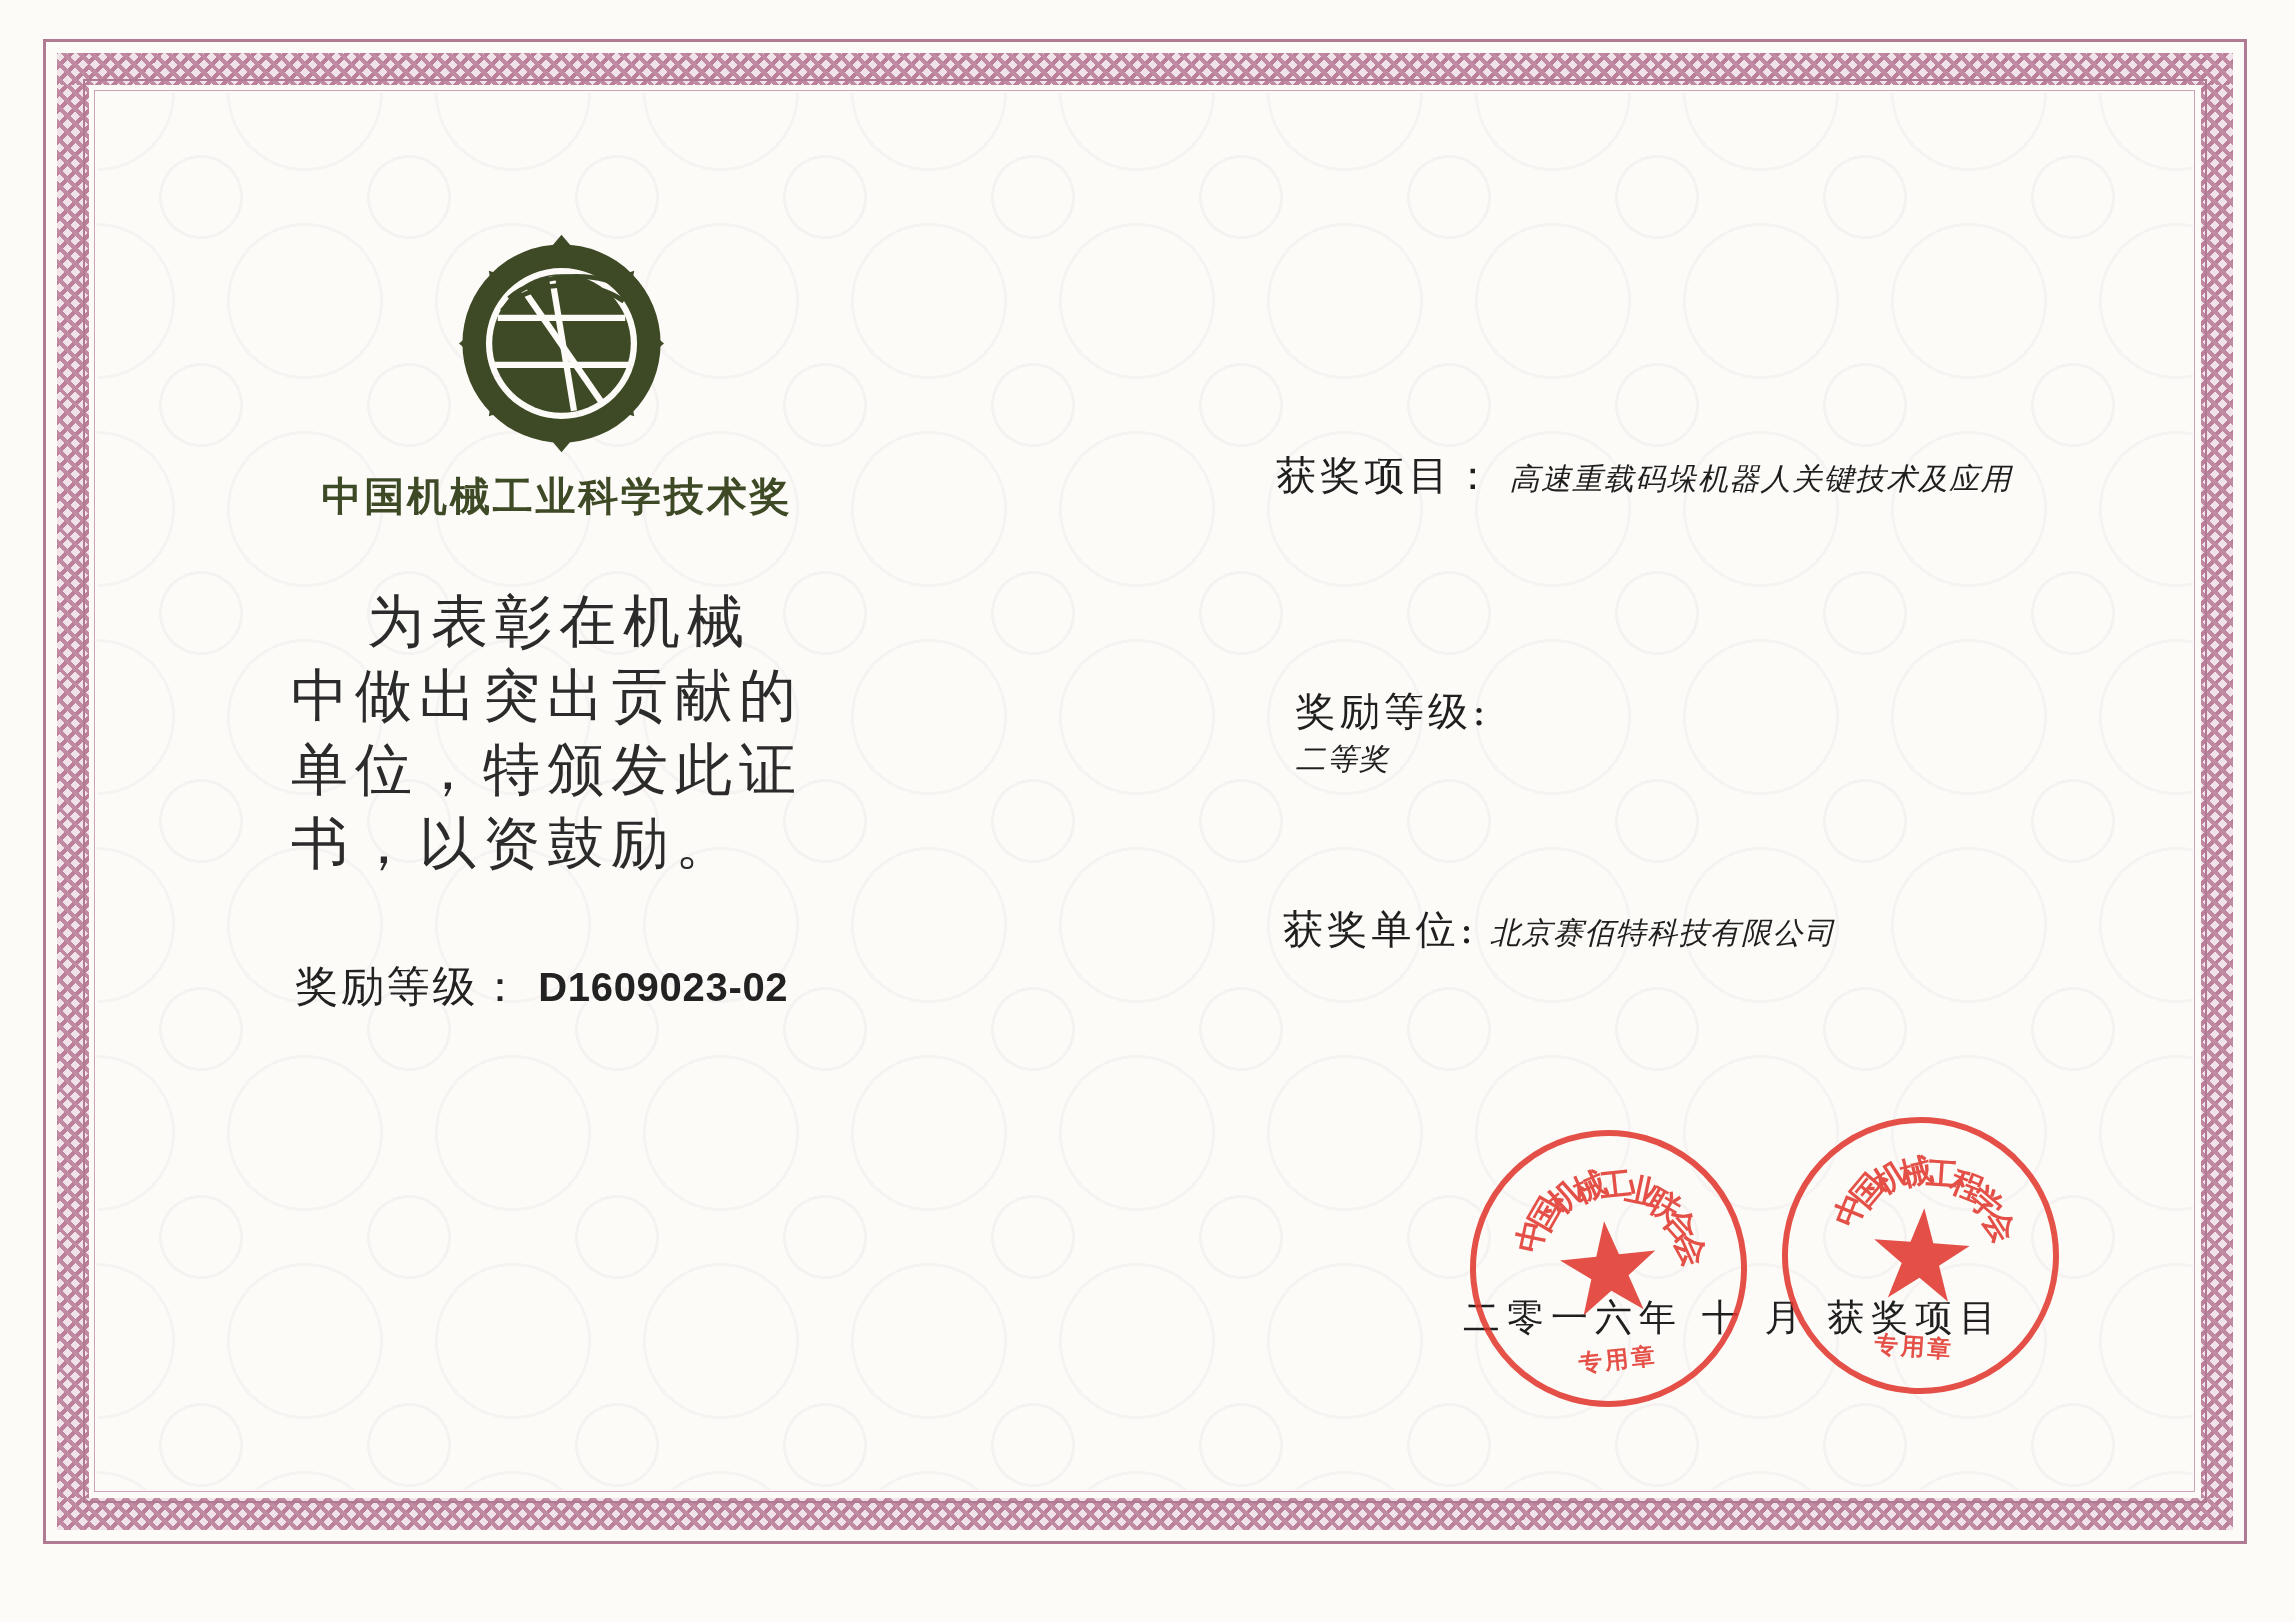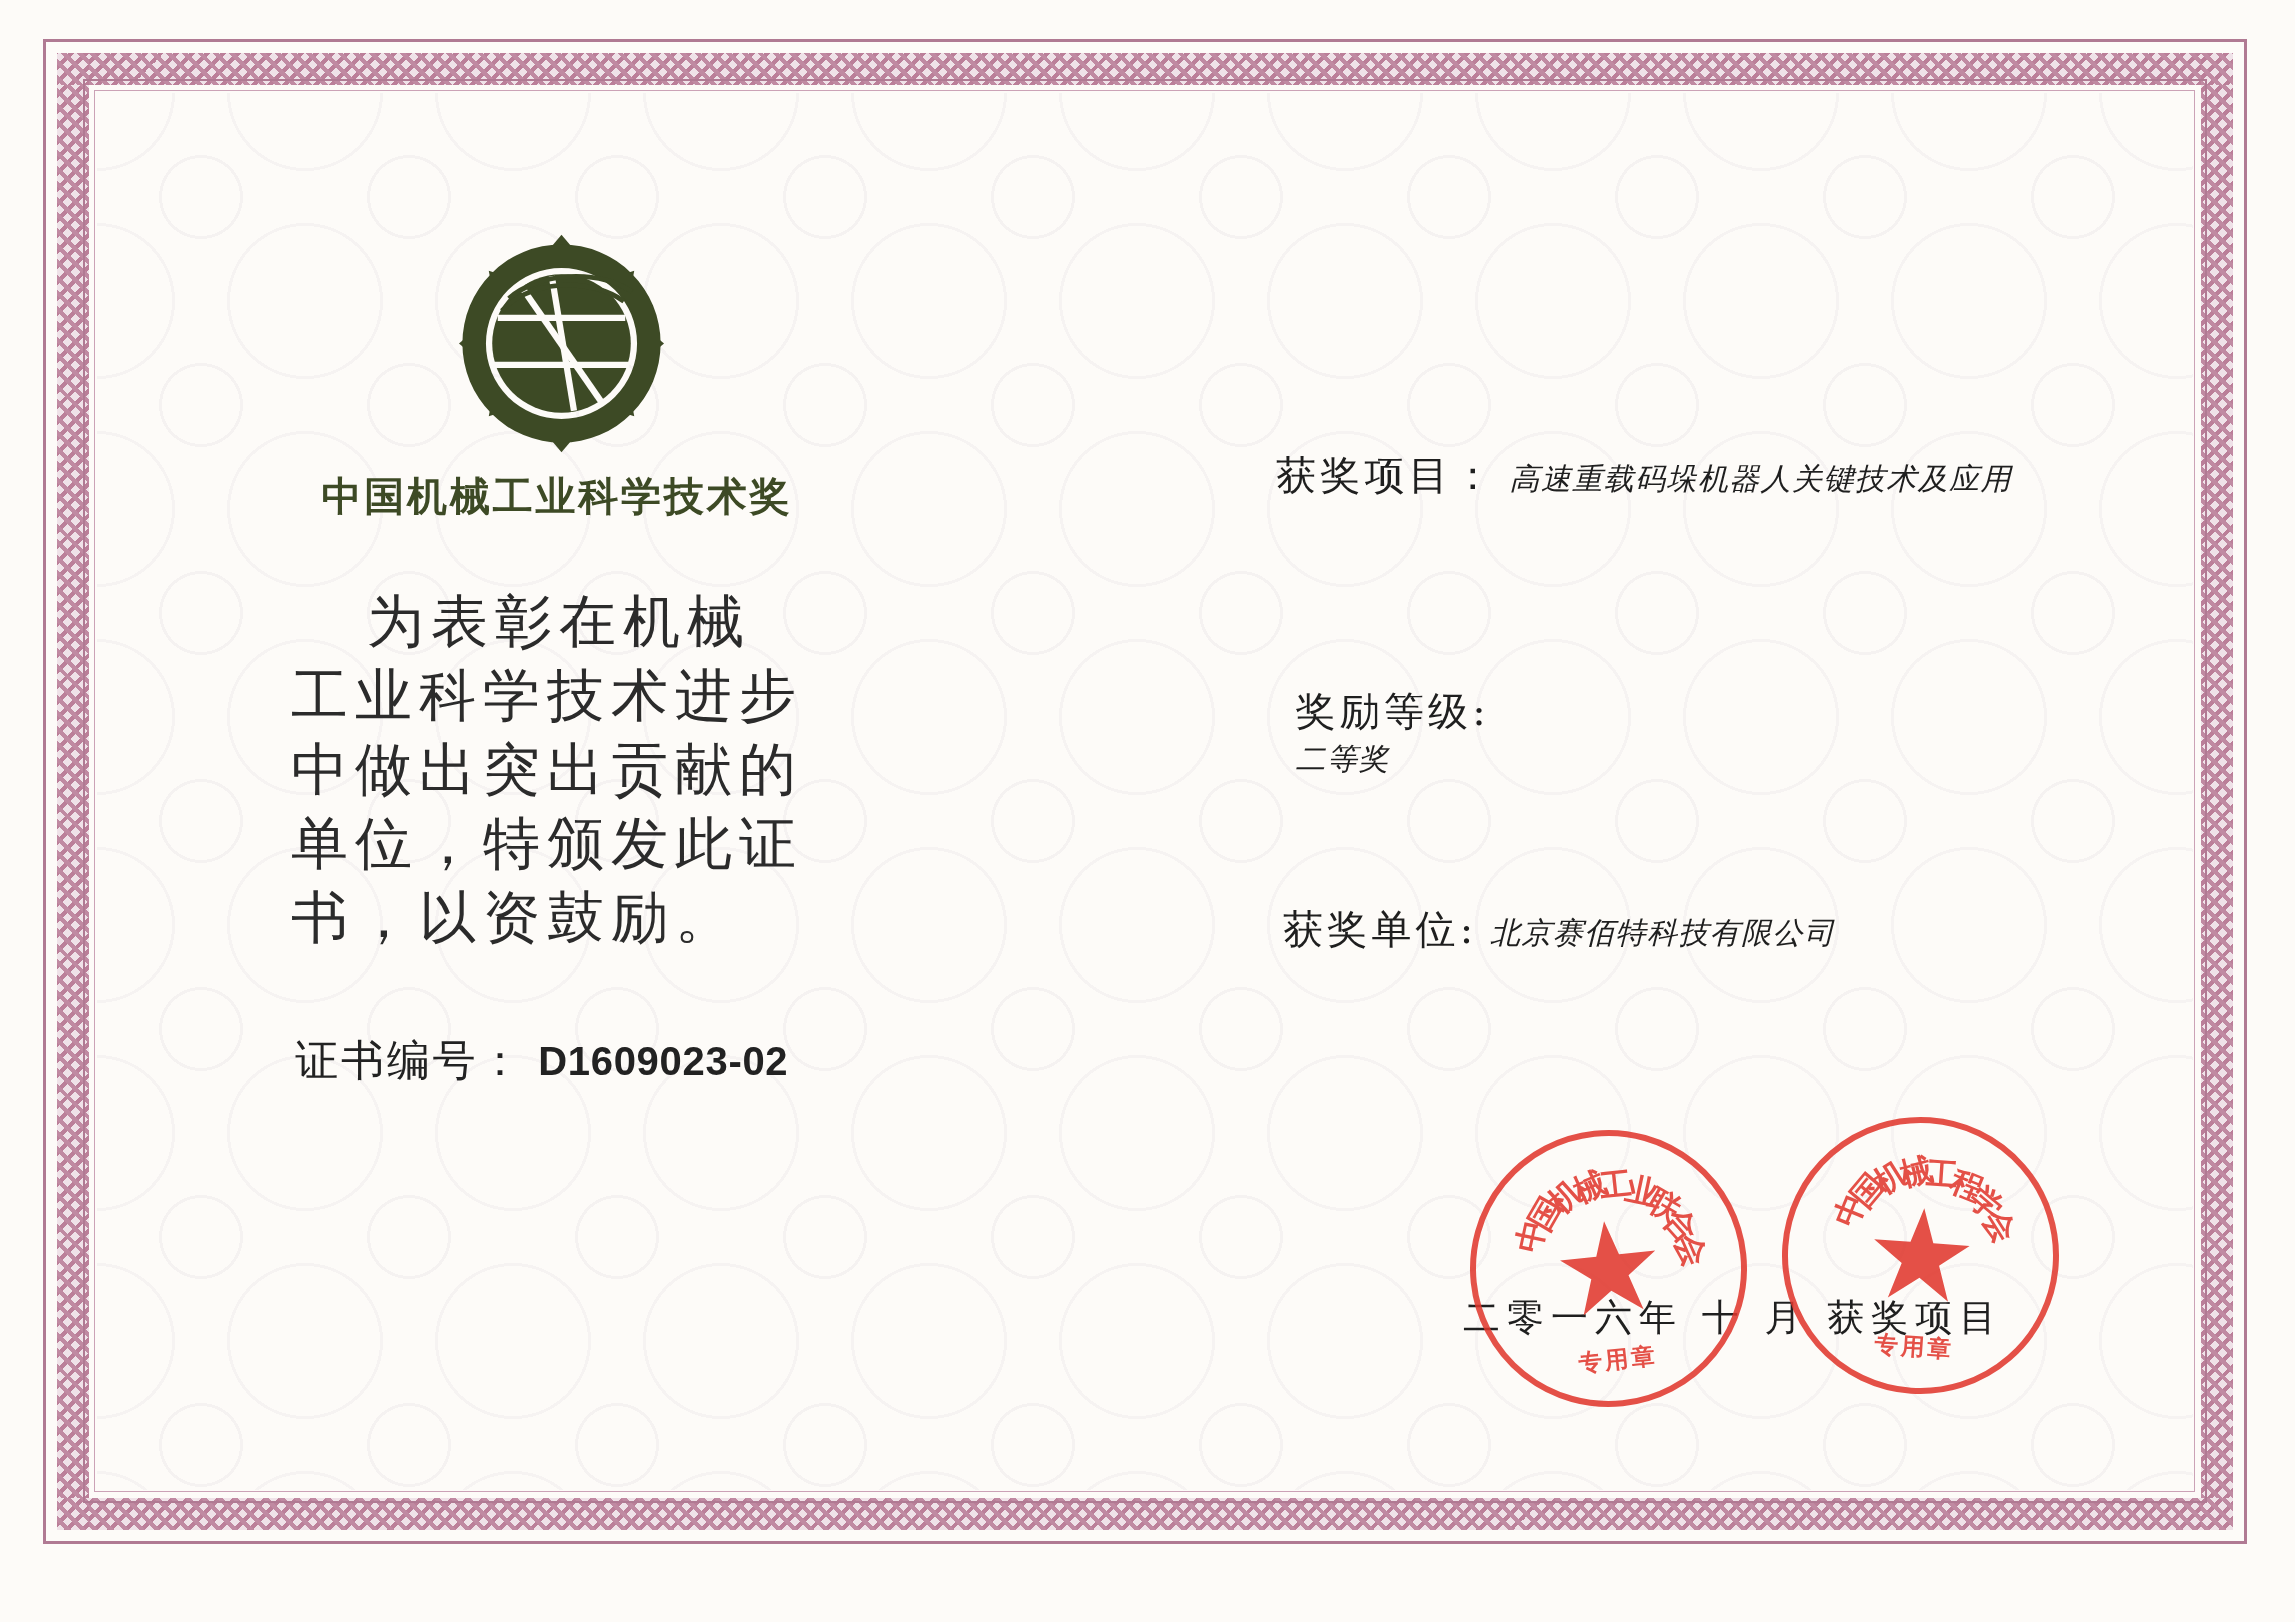--- a/index.html
+++ b/index.html
@@ -282,28 +282,27 @@
           <path d="M124 118 A110 74 0 0 1 300 104"></path>
           <path d="M134 100 A120 80 0 0 1 312 90"></path>
         </g>
       </svg>
     </div>
 
     <div class="org-name">中国机械工业科学技术奖</div>
 
     <div class="citation">
       <span class="line indent">为表彰在机械</span>
-      <span class="line">工业科学技术进步</span>
       <span class="line">中做出突出贡献的</span>
       <span class="line">单位，特颁发此证</span>
       <span class="line">书，以资鼓励。</span>
     </div>
 
     <div class="cert-no">
-      <span class="cert-no-label">证书编号：</span>
+      <span class="cert-no-label">奖励等级：</span>
       <span class="cert-no-value">D1609023-02</span>
     </div>
   </div>
 
   <div class="right-col">
 
     <div class="field row-project">
       <span class="field-label">获奖项目：</span>
       <span class="field-value">高速重载码垛机器人关键技术及应用</span>
     </div>

